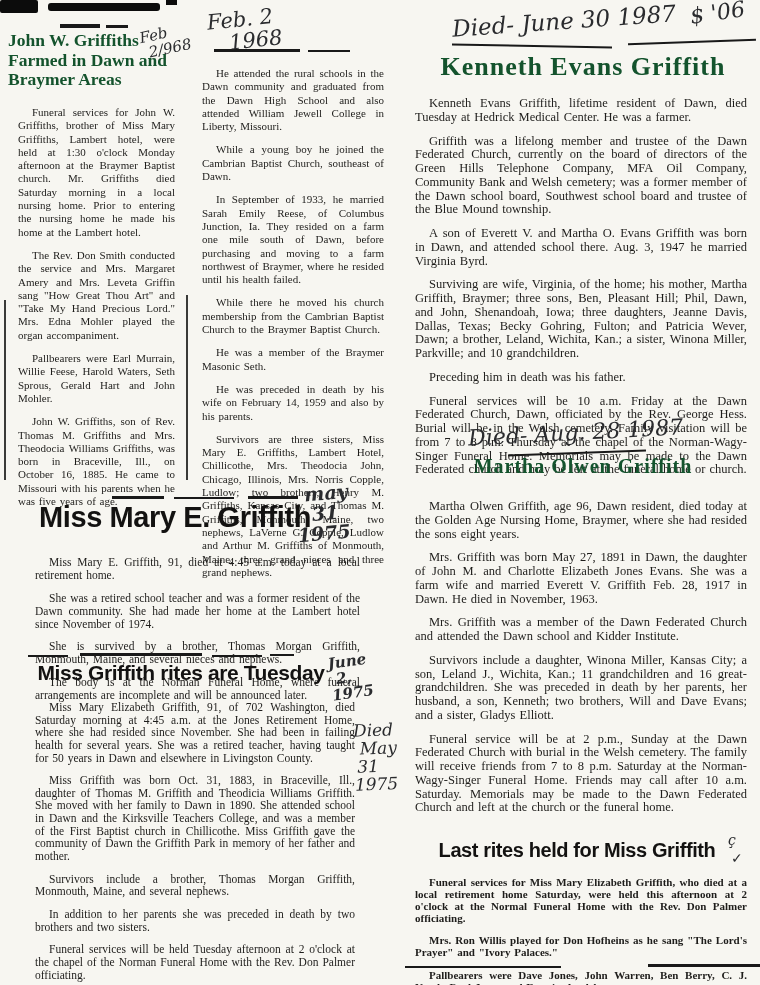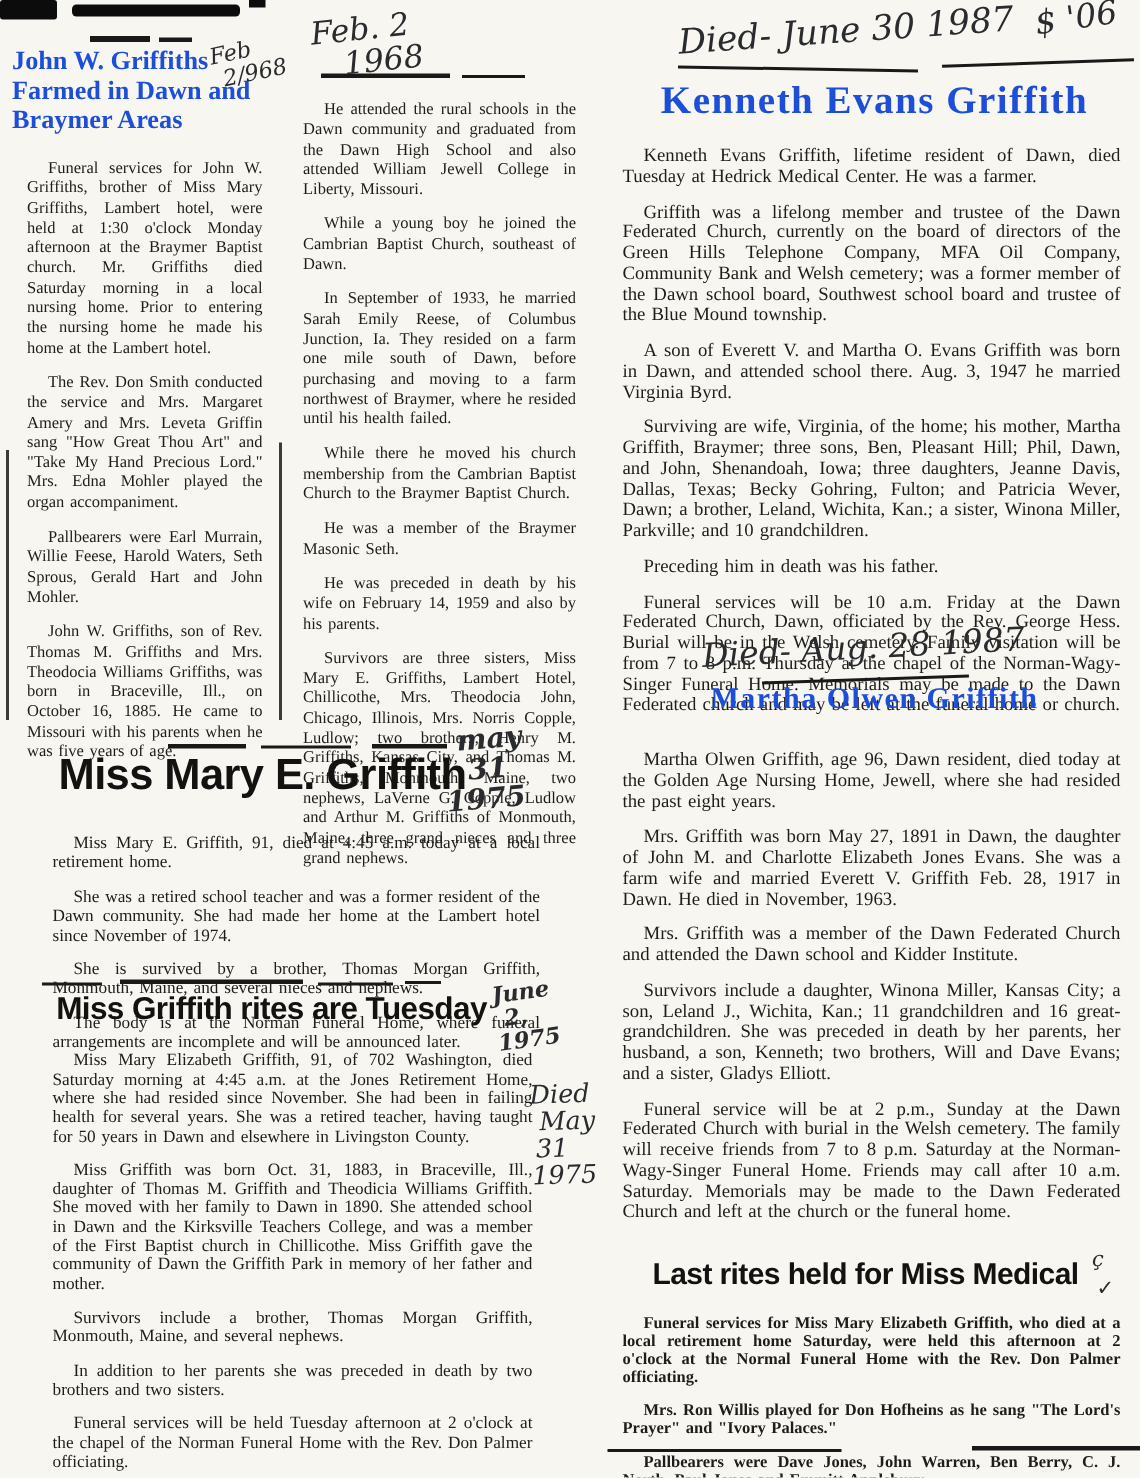--- a/index.html
+++ b/index.html
@@ -5,21 +5,21 @@
   html,body{margin:0;padding:0;}
   body{
     width:760px;height:985px;position:relative;overflow:hidden;
     background:#f7f6f1;
     font-family:"Liberation Serif",serif;
     color:#1b1b1b;
   }
   .art{position:absolute;}
   .newsbody{text-align:justify;color:#1e1d1b;}
   .newsbody p{margin:10px;text-indent:14px;word-spacing:1px;}
-  .h-serif{font-family:"Liberation Serif",serif;font-weight:700;color:#1d4ed8;}
+  .h-serif{font-family:"Liberation Serif",serif;font-weight:700;color:#14532d;}
   .h-sans{font-family:"Liberation Sans",sans-serif;font-weight:700;color:#131211;letter-spacing:-0.4px;}
   .hw{position:absolute;font-family:"DejaVu Serif",serif;font-style:italic;color:#2a2b2e;white-space:nowrap;}
   .hw div{line-height:1.05;}
   .rule{position:absolute;background:#191919;}
   .blob{position:absolute;background:#0c0c0c;}
   .vline{position:absolute;background:#3a3a38;width:2px;}
   .headline-lines span{display:block;}
 </style>
 </head>
 <body>
@@ -74,21 +74,21 @@
     <p>Kenneth Evans Griffith, lifetime resident of Dawn, died Tuesday at Hedrick Medical Center. He was a farmer.</p>
     <p>Griffith was a lifelong member and trustee of the Dawn Federated Church, currently on the board of directors of the Green Hills Telephone Company, MFA Oil Company, Community Bank and Welsh cemetery; was a former member of the Dawn school board, Southwest school board and trustee of the Blue Mound township.</p>
     <p>A son of Everett V. and Martha O. Evans Griffith was born in Dawn, and attended school there. Aug. 3, 1947 he married Virginia Byrd.</p>
     <p>Surviving are wife, Virginia, of the home; his mother, Martha Griffith, Braymer; three sons, Ben, Pleasant Hill; Phil, Dawn, and John, Shenandoah, Iowa; three daughters, Jeanne Davis, Dallas, Texas; Becky Gohring, Fulton; and Patricia Wever, Dawn; a brother, Leland, Wichita, Kan.; a sister, Winona Miller, Parkville; and 10 grandchildren.</p>
     <p>Preceding him in death was his father.</p>
     <p>Funeral services will be 10 a.m. Friday at the Dawn Federated Church, Dawn, officiated by the Rev. George Hess. Burial will be in the Welsh cemetery. Family visitation will be from 7 to 8 p.m. Thursday at the chapel of the Norman-Wagy-Singer Funeral Home. Memorials may be made to the Dawn Federated church and may be left at the funeral home or church.</p>
   </div>
 
 <div class="art h-serif" style="left:408px;top:455px;width:350px;font-size:20px;text-align:center;letter-spacing:1px;">Martha Olwen Griffith</div>
 <div class="art newsbody" style="left:405px;top:490px;width:352px;font-size:12.5px;line-height:1.1;">
-    <p>Martha Olwen Griffith, age 96, Dawn resident, died today at the Golden Age Nursing Home, Jewell, where she had resided the past eight years.</p>
+    <p>Martha Olwen Griffith, age 96, Dawn resident, died today at the Golden Age Nursing Home, Braymer, where she had resided the sons eight years.</p>
     <p>Mrs. Griffith was born May 27, 1891 in Dawn, the daughter of John M. and Charlotte Elizabeth Jones Evans. She was a farm wife and married Everett V. Griffith Feb. 28, 1917 in Dawn. He died in November, 1963.</p>
     <p>Mrs. Griffith was a member of the Dawn Federated Church and attended the Dawn school and Kidder Institute.</p>
     <p>Survivors include a daughter, Winona Miller, Kansas City; a son, Leland J., Wichita, Kan.; 11 grandchildren and 16 great-grandchildren. She was preceded in death by her parents, her husband, a son, Kenneth; two brothers, Will and Dave Evans; and a sister, Gladys Elliott.</p>
     <p>Funeral service will be at 2 p.m., Sunday at the Dawn Federated Church with burial in the Welsh cemetery. The family will receive friends from 7 to 8 p.m. Saturday at the Norman-Wagy-Singer Funeral Home. Friends may call after 10 a.m. Saturday. Memorials may be made to the Dawn Federated Church and left at the church or the funeral home.</p>
   </div>
 
 <div class="art h-sans" style="left:30px;top:501px;width:290px;font-size:29px;text-align:center;">Miss Mary E. Griffith</div>
 <div class="art newsbody" style="left:25px;top:546px;width:345px;font-size:11.5px;line-height:1.12;">
     <p>Miss Mary E. Griffith, 91, died at 4:45 a.m. today at a local retirement home.</p>
     <p>She was a retired school teacher and was a former resident of the Dawn community. She had made her home at the Lambert hotel since November of 1974.</p>
@@ -99,21 +99,21 @@
 <div class="art h-sans" style="left:25px;top:661px;width:312px;font-size:21px;text-align:center;">Miss Griffith rites are Tuesday</div>
 <div class="art newsbody" style="left:25px;top:691px;width:340px;font-size:11.5px;line-height:1.1;">
     <p>Miss Mary Elizabeth Griffith, 91, of 702 Washington, died Saturday morning at 4:45 a.m. at the Jones Retirement Home, where she had resided since November. She had been in failing health for several years. She was a retired teacher, having taught for 50 years in Dawn and elsewhere in Livingston County.</p>
     <p>Miss Griffith was born Oct. 31, 1883, in Braceville, Ill., daughter of Thomas M. Griffith and Theodicia Williams Griffith. She moved with her family to Dawn in 1890. She attended school in Dawn and the Kirksville Teachers College, and was a member of the First Baptist church in Chillicothe. Miss Griffith gave the community of Dawn the Griffith Park in memory of her father and mother.</p>
     <p>Survivors include a brother, Thomas Morgan Griffith, Monmouth, Maine, and several nephews.</p>
     <p>In addition to her parents she was preceded in death by two brothers and two sisters.</p>
     <p>Funeral services will be held Tuesday afternoon at 2 o'clock at the chapel of the Norman Funeral Home with the Rev. Don Palmer officiating.</p>
     <p>The family will receive friends this evening from 7:30 to 8:30 at the chapel.</p>
   </div>
 
-<div class="art h-sans" style="left:412px;top:839px;width:330px;font-size:20px;text-align:center;">Last rites held for Miss Medical</div>
+<div class="art h-sans" style="left:412px;top:839px;width:330px;font-size:20px;text-align:center;">Last rites held for Miss Griffith</div>
 <div class="art newsbody" style="left:405px;top:866px;width:352px;font-size:11px;line-height:1.1;font-weight:bold;">
     <p>Funeral services for Miss Mary Elizabeth Griffith, who died at a local retirement home Saturday, were held this afternoon at 2 o'clock at the Normal Funeral Home with the Rev. Don Palmer officiating.</p>
     <p>Mrs. Ron Willis played for Don Hofheins as he sang "The Lord's Prayer" and "Ivory Palaces."</p>
     <p>Pallbearers were Dave Jones, John Warren, Ben Berry, C. J. North, Paul Jones and Emmitt Applebury.</p>
     <p>Burial was in the Welsh cemetery at Dawn.</p>
   </div>
 
 <div class="hw" style="left:141px;top:26px;font-size:15px;transform:rotate(-12deg);">
   <div>Feb</div>
   <div style="margin-left:6px;">2/968</div>

